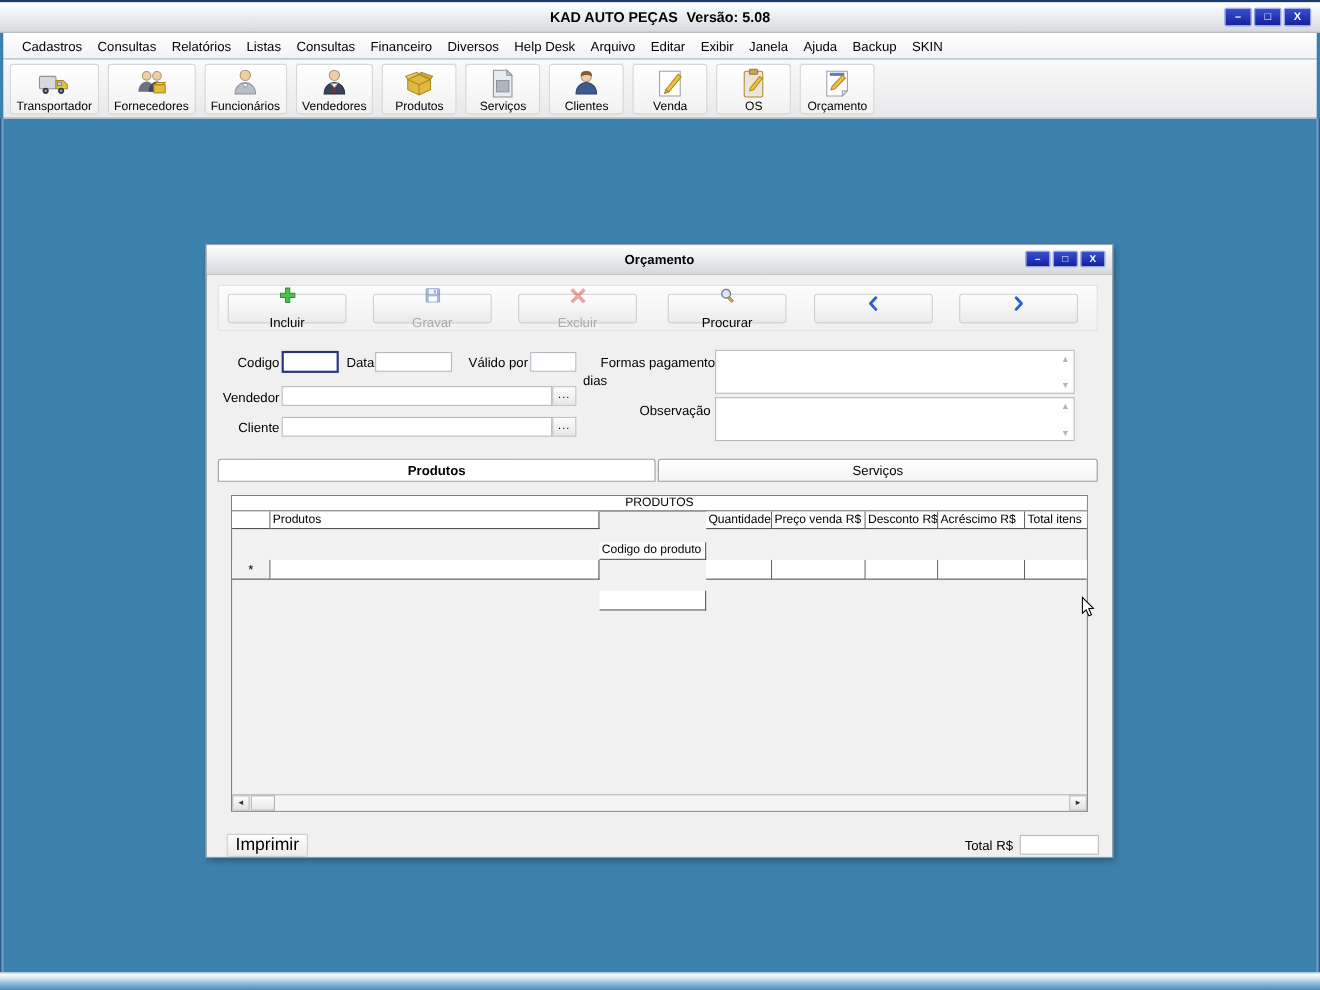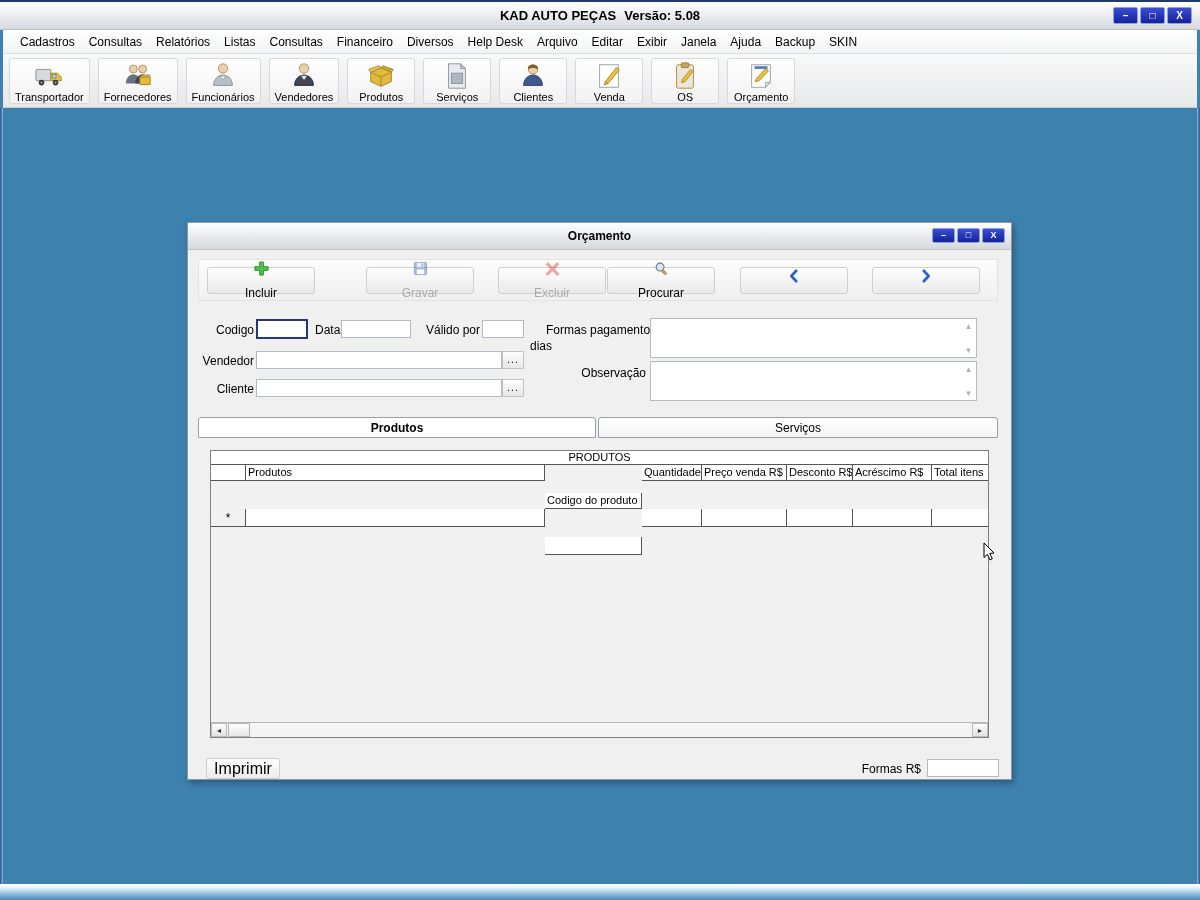--- a/index.html
+++ b/index.html
@@ -52,21 +52,21 @@
   .dlg-btn { width:23px; height:15px; background:linear-gradient(#3a4fd0,#14219a);
     border:1px solid #8fa0e8; border-radius:2px; color:#fff; font-size:9px; font-weight:bold;
     display:flex; align-items:center; justify-content:center; line-height:1; }
 
   
   .action-panel { position:absolute; left:10px; top:36px; width:800px; height:42px;
     background:linear-gradient(#fcfcfc,#f0f0f0); border:1px solid #e3e3e3; }
   .abtn { position:absolute; top:7px; width:108px; height:27px;
     background:linear-gradient(#fefefe,#eaeaea); border:1px solid #cfcfcf; border-radius:3px;
     display:flex; align-items:center; justify-content:center; gap:10px; font-size:12px;flex-direction:column; }
-  .abtn.disabled { color:#aaaaaa;margin-left:27px; }
+  .abtn.disabled { color:#aaaaaa; }
   .abtn .aicon { display:flex; align-items:center; }
   .abtn.disabled .aicon { opacity:.45; }
 
   
   .lbl { position:absolute; font-size:12px; white-space:nowrap; }
   .r { text-align:right; }
   .txt { position:absolute; background:#fff; border:1px solid #b5bac1; font-size:12px; padding:1px 3px;
     font-family:"Liberation Sans",sans-serif; }
   .txt.focused { border:2px solid #27357f; }
   .browse { position:absolute; width:22px; height:18px; background:linear-gradient(#fdfdfd,#e7e7e7);
@@ -386,21 +386,21 @@
         <div class="gc w7"></div>
       </div>
       <div class="hscroll">
         <span class="sbtn left">◄</span>
         <span class="sthumb"></span>
         <span class="sbtn right">►</span>
       </div>
     </div>
 
     <div class="print-btn">Imprimir</div>
-    <div class="total-lbl">Formas R$</div>
+    <div class="total-lbl">Total R$</div>
     <input class="txt total-inp" style="position: absolute;" value="">
   </div>
 
   <div class="cursor">
     <svg width="14" height="20" viewBox="0 0 14 20">
         <path d="M1 1l10 10-4.2.4 2.5 5.4-2.4 1.1-2.5-5.5L1 15.5z" fill="#fff" stroke="#000" stroke-width="1"></path>
       </svg>
   </div>
 
 </div>

